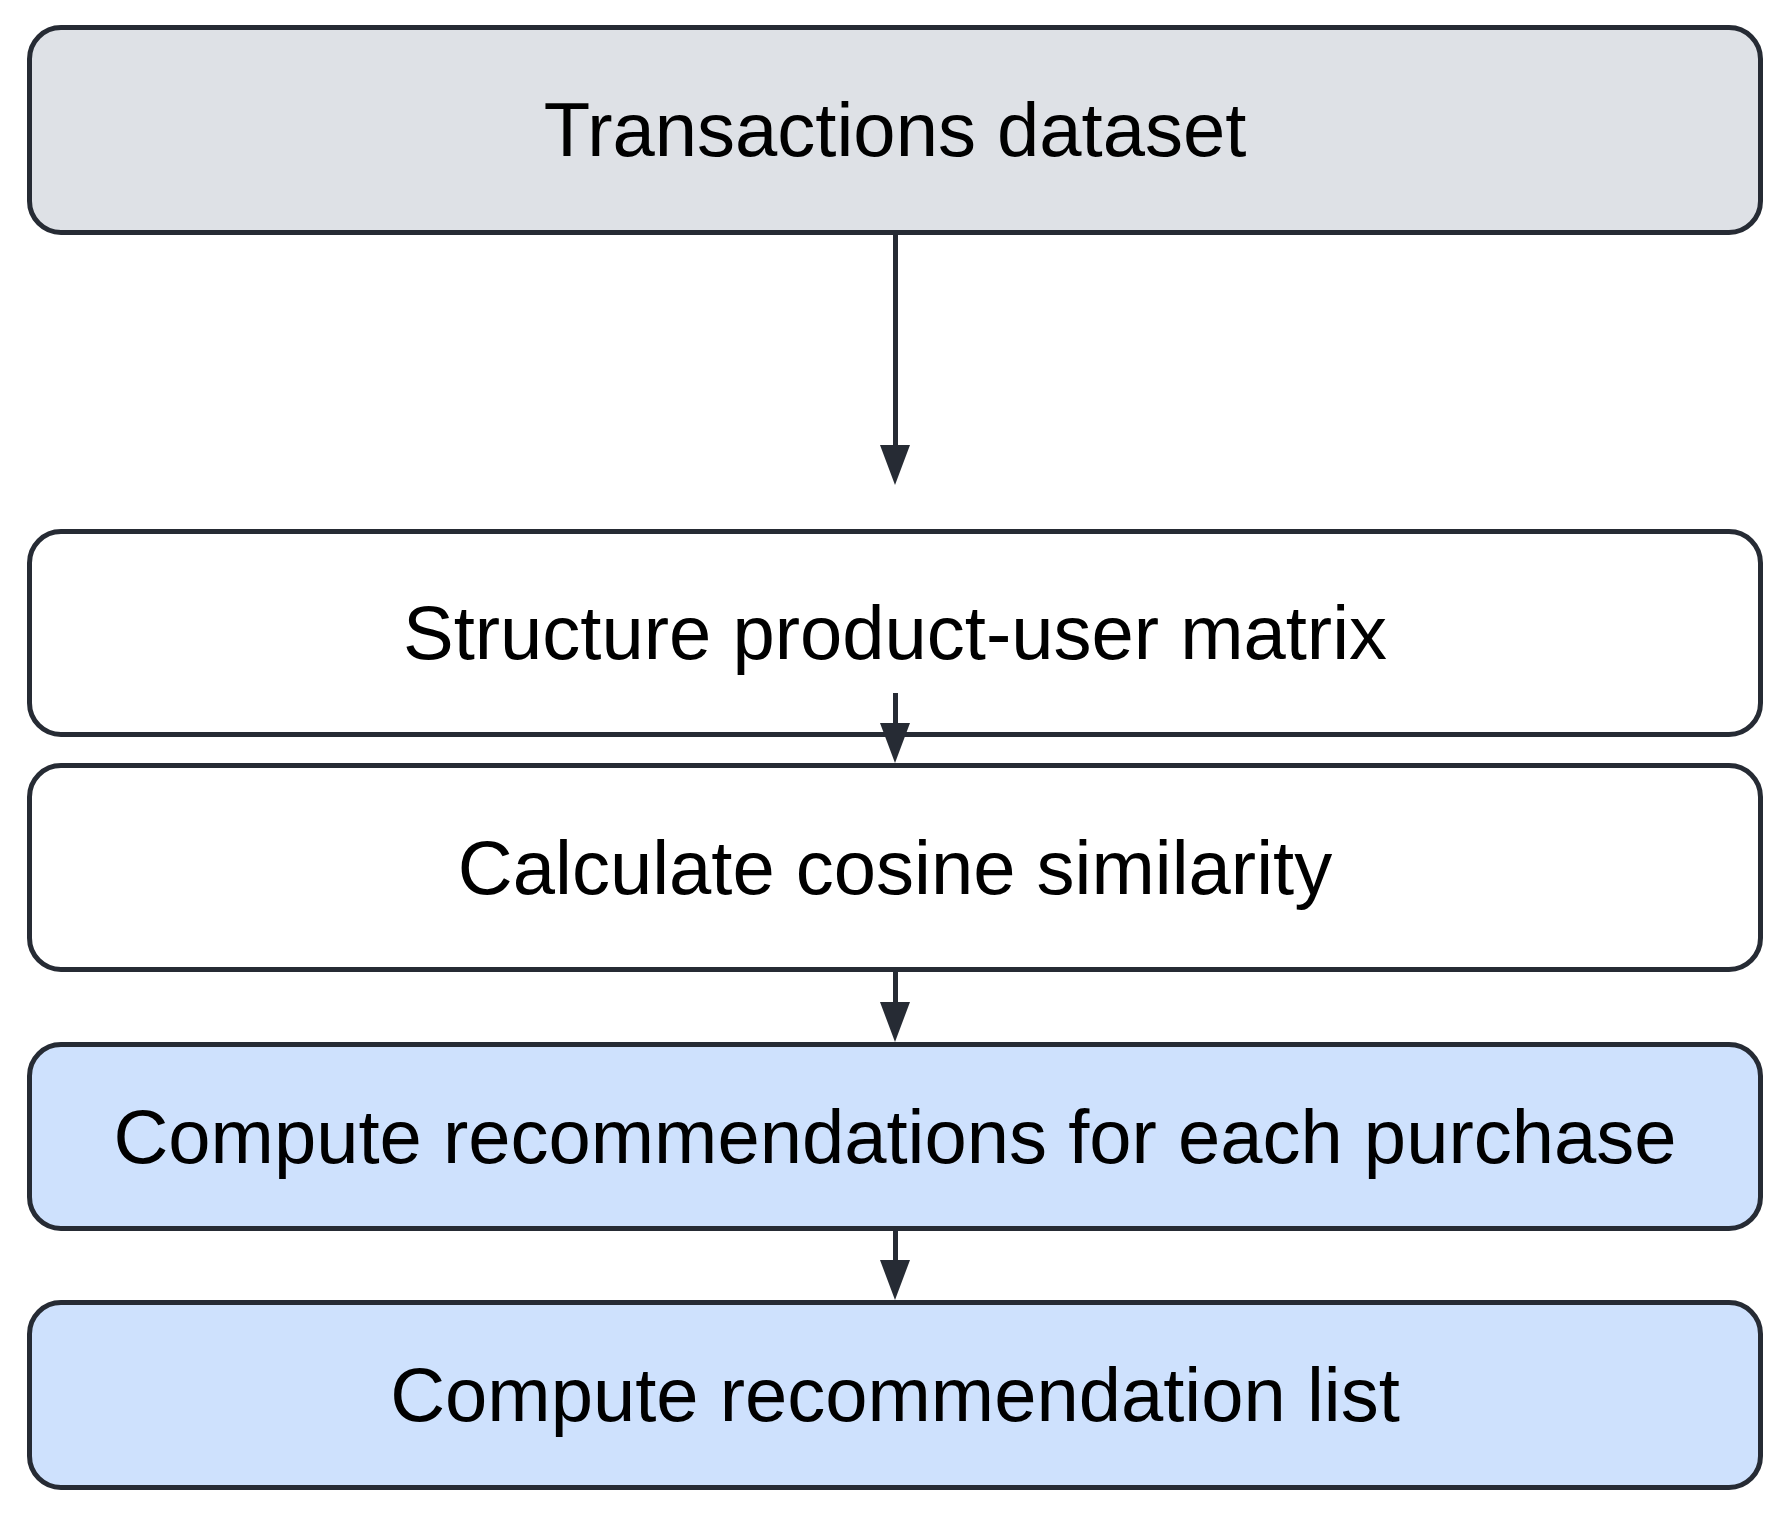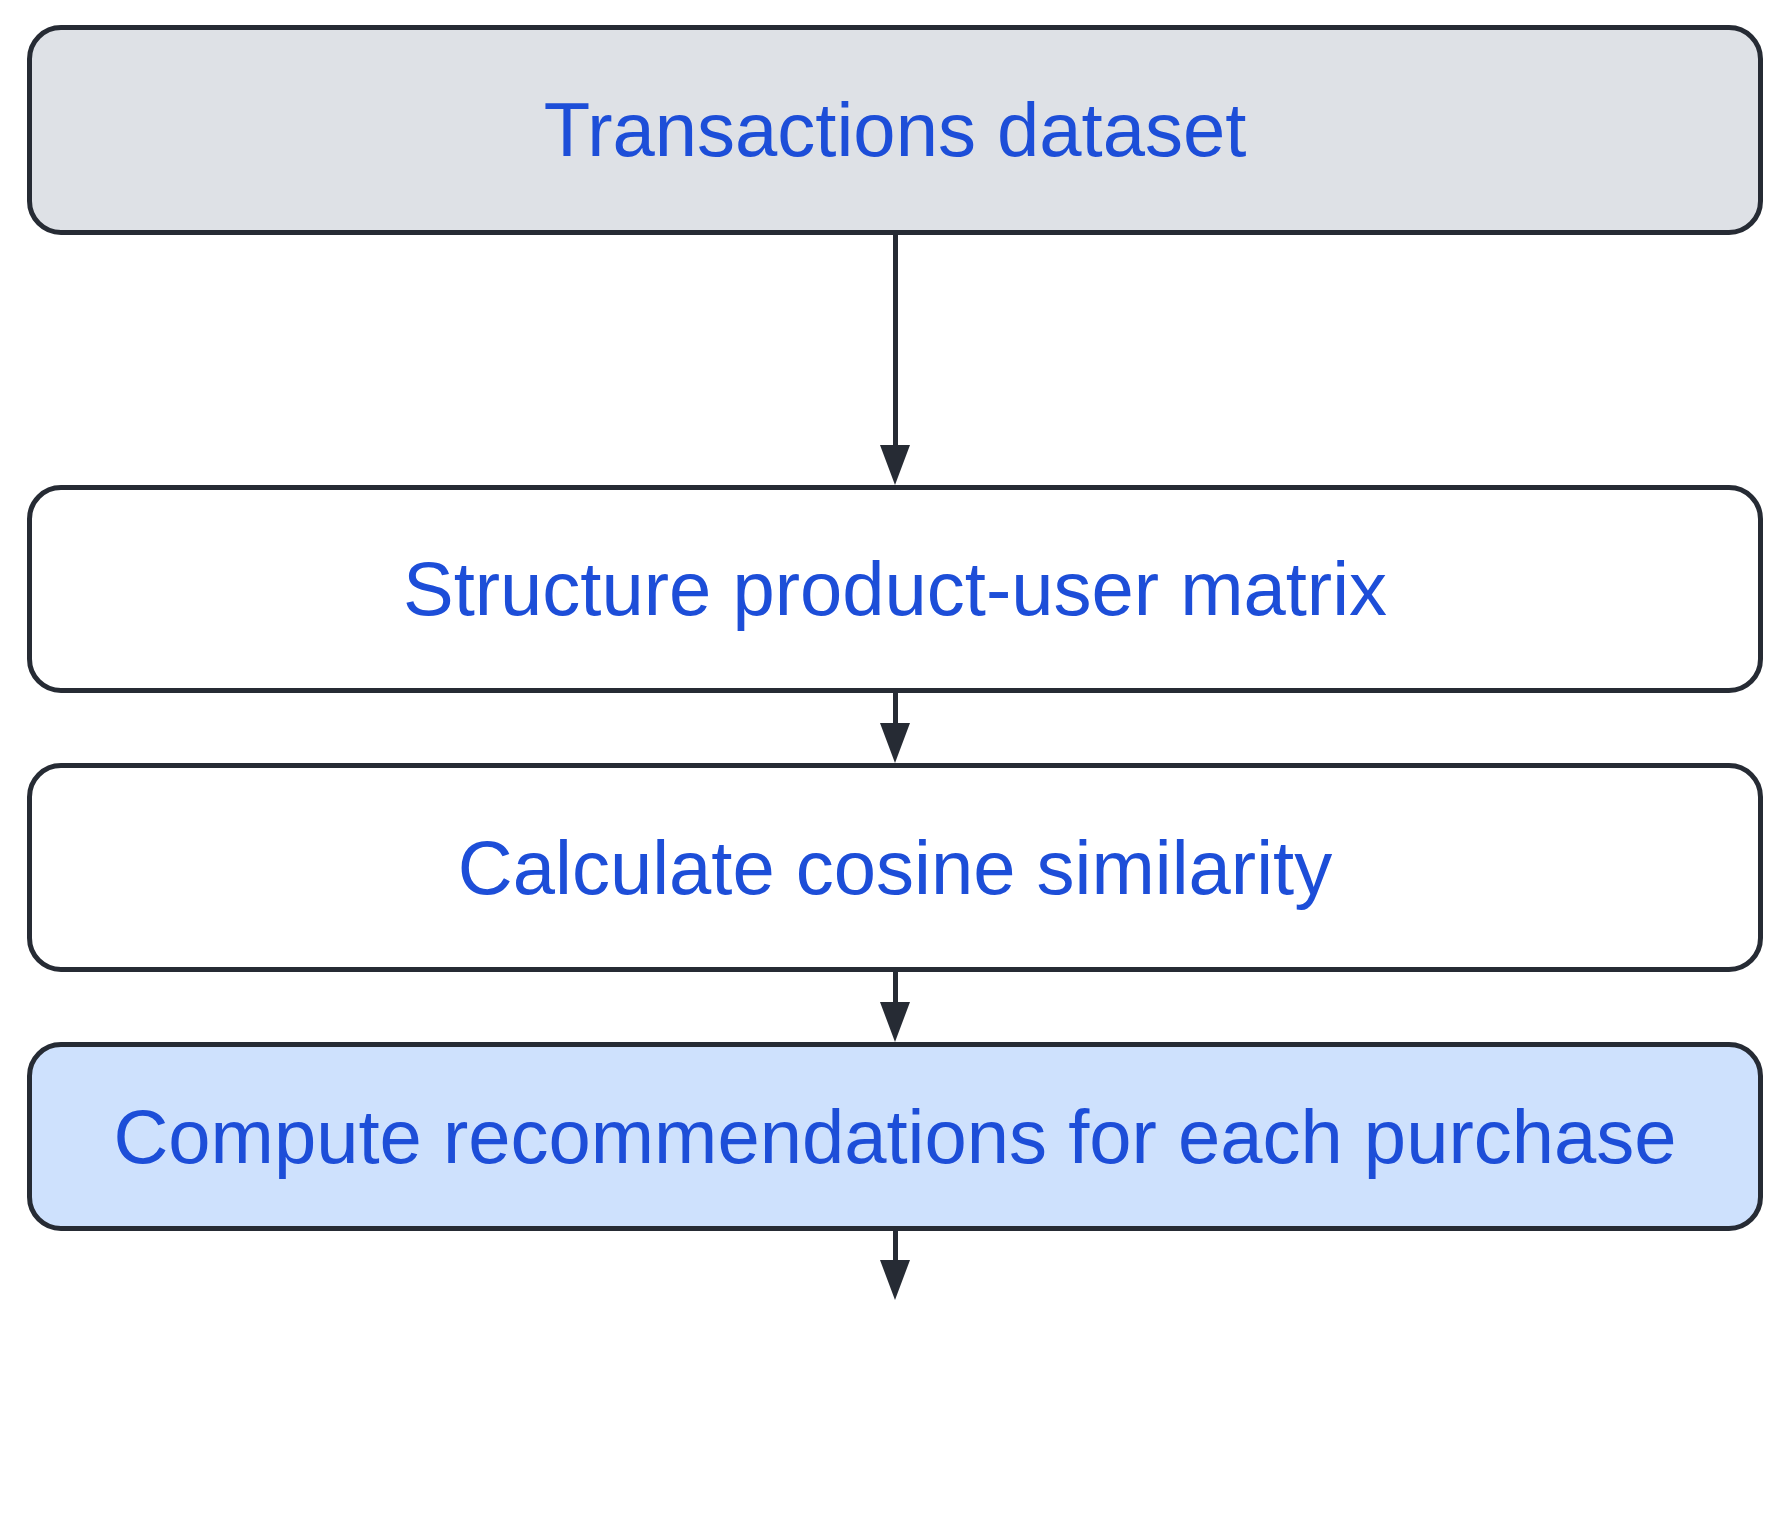--- a/index.html
+++ b/index.html
@@ -23,21 +23,21 @@
     background: #ffffff;
     border: 5px solid #262b34;
     border-radius: 34px;
     display: flex;
     align-items: center;
     justify-content: center;
   }
   .node-label {
     font-size: 76px;
     line-height: 1.1;
-    color: #1d4ed8;
+    color: #000000;
     white-space: nowrap;
     text-align: center;
   }
   .node-1 { top: 25px;   height: 210px; }
   .node-2 { top: 485px;  height: 208px; }
   .node-3 { top: 763px;  height: 209px; }
   .node-4 { top: 1042px; height: 189px; }
   .node-5 { top: 1300px; height: 190px; }
 
   .arrow {
@@ -72,21 +72,21 @@
 
   <div class="node node-1" style="background-color: rgb(222, 225, 230);">
     <span class="node-label">Transactions dataset</span>
   </div>
 
   <div class="arrow arrow-1">
     <div class="arrow-line"></div>
     <div class="arrow-head"></div>
   </div>
 
-  <div class="node node-2" style="background-color: rgb(255, 255, 255);">
+  <div class="node node-2" style="background-color: rgb(255, 255, 255); margin-top: 44px;">
     <span class="node-label">Structure product-user matrix</span>
   </div>
 
   <div class="arrow arrow-2">
     <div class="arrow-line"></div>
     <div class="arrow-head"></div>
   </div>
 
   <div class="node node-3" style="background-color: rgb(255, 255, 255);">
     <span class="node-label">Calculate cosine similarity</span>
@@ -99,14 +99,17 @@
 
   <div class="node node-4" style="background-color: rgb(206, 225, 253); align-items: center;">
     <span class="node-label">Compute recommendations for each purchase</span>
   </div>
 
   <div class="arrow arrow-4">
     <div class="arrow-line"></div>
     <div class="arrow-head"></div>
   </div>
 
+  <div class="node node-5" style="background-color: rgb(206, 225, 253);">
+    <span class="node-label">Compute recommendation list</span>
+  </div>
 
 </div>
 
 </body></html>

